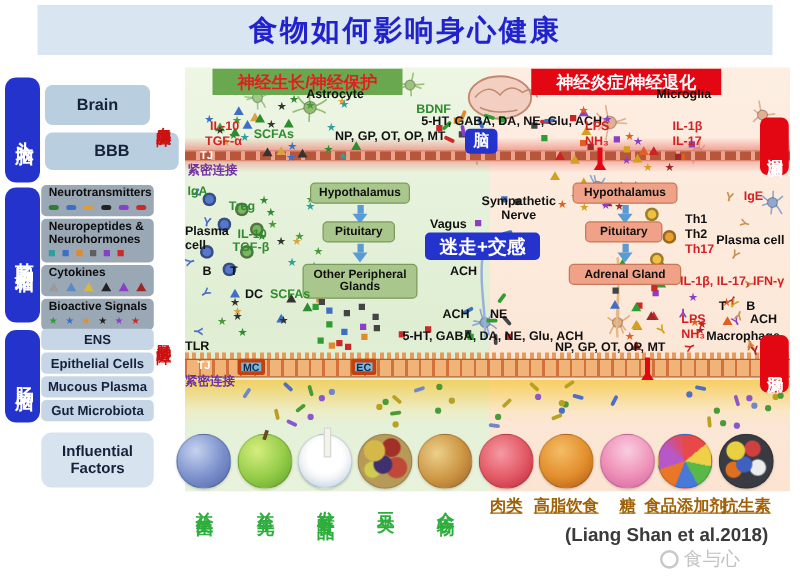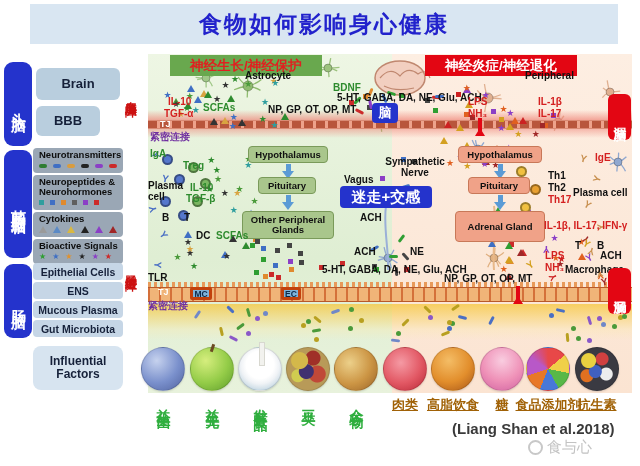--- a/index.html
+++ b/index.html
@@ -95,21 +95,21 @@
 </style>
 </head>
 <body>
 
 <div class="stage">
 
   <div class="title-bar">食物如何影响身心健康</div>
 
   <div class="vbox" style="left:4px;top:62px;width:28px;height:84px;">头脑</div>
   <div class="sbox" style="left:36px;top:68px;width:84px;height:32px;font-size:13px;">Brain</div>
-  <div class="sbox" style="left:36px;top:106px;width:64px;height:30px;font-size:13px;">BBB</div>
+  <div class="sbox" style="left:36px;top:106px;width:107px;height:30px;font-size:13px;">BBB</div>
   <div class="vlabel" style="left:122px;top:92px;height:82px;">血脑屏障</div>
 
   <div class="vbox" style="left:4px;top:150px;width:28px;height:108px;">菌肠脑轴</div>
   <div id="legend" style="position:absolute;left:33px;top:148px;width:90px;">
       <div class="legend-box">
         <div class="t">Neurotransmitters</div>
         <div class="legend-row">
           <span style="width: 8px; height: 4px; border-radius: 2px; background: rgb(47, 125, 50);"></span>
           <span style="width: 8px; height: 4px; border-radius: 2px; background: rgb(63, 111, 196);"></span>
           <span style="width: 8px; height: 4px; border-radius: 2px; background: rgb(217, 156, 63);"></span>
@@ -148,22 +148,22 @@
           <span style="font-size: 8px; line-height: 8px; color: rgb(224, 145, 46);">★</span>
           <span style="font-size: 8px; line-height: 8px; color: rgb(34, 34, 34);">★</span>
           <span style="font-size: 8px; line-height: 8px; color: rgb(139, 63, 198);">★</span>
           <span style="font-size: 8px; line-height: 8px; color: rgb(204, 42, 42);">★</span>
         </div>
       </div>
     </div>
 
   <div class="vbox" style="left:4px;top:264px;width:28px;height:74px;">肠脑</div>
   <div id="gut-items" style="position:absolute;left:33px;top:263px;width:90px;">
+      <div class="gut-box">ENS</div>
       <div class="gut-box">Epithelial Cells</div>
-      <div class="gut-box">ENS</div>
       <div class="gut-box">Mucous Plasma</div>
       <div class="gut-box">Gut Microbiota</div>
     </div>
   <div class="vlabel" style="left:122px;top:266px;height:78px;">肠道屏障</div>
 
   <div class="sbox" style="left:33px;top:346px;width:90px;height:44px;font-size:12px;border-radius:8px;background:#d7e4f0;white-space:pre-line;">Influential Factors</div>
 
   <div class="diagram">
     <div class="bg-left"></div>
     <div class="bg-right"></div>
@@ -521,21 +521,21 @@
         <span class="mol m-Y" style="left: 450px; top: 168px; color: rgb(200, 144, 80); transform: rotate(264deg);">Y</span>
         <span class="mol m-Y" style="left: 440px; top: 192px; color: rgb(200, 144, 80); transform: rotate(197deg);">Y</span>
         <span class="mol m-Y" style="left: 448px; top: 214px; color: rgb(200, 144, 80); transform: rotate(163deg);">Y</span>
       </div>
 
     <div class="hdr hdr-green">神经生长/神经保护</div>
     <div class="hdr hdr-red">神经炎症/神经退化</div>
 
     <span class="lbl" style="left:97px;top:16px;">Astrocyte</span>
     <span class="lbl green" style="left:185px;top:28px;">BDNF</span>
-    <span class="lbl" style="left:377px;top:16px;">Peripheral</span>
+    <span class="lbl" style="left:377px;top:16px;">Microglia</span>
     <span class="lbl red" style="left:20px;top:42px;">IL-10</span>
     <span class="lbl red" style="left:16px;top:54px;">TGF-α</span>
     <span class="lbl green" style="left:55px;top:48px;">SCFAs</span>
     <span class="lbl" style="left:189px;top:38px;">5-HT, GABA, DA, NE, Glu, ACH</span>
     <span class="lbl" style="left:120px;top:50px;">NP, GP, OT, OP, MT</span>
     <span class="lbl red" style="left:320px;top:42px;">LPS</span>
     <span class="lbl red" style="left:320px;top:54px;">NH₃</span>
     <span class="lbl red" style="left:390px;top:42px;">IL-1β</span>
     <span class="lbl red" style="left:390px;top:54px;">IL-17</span>
 
@@ -561,27 +561,27 @@
     <span class="lbl" style="left:36px;top:158px;">T</span>
     <span class="lbl" style="left:48px;top:176px;">DC</span>
     <span class="lbl green" style="left:68px;top:176px;">SCFAs</span>
     <span class="lbl" style="left:0px;top:218px;">TLR</span>
 
     <span class="lbl" style="left:196px;top:120px;">Vagus</span>
     <span class="lbl" style="left:232px;top:102px;width:70px;white-space:normal;text-align:center;">Sympathetic Nerve</span>
     <div class="bluebox" style="left:192px;top:132px;width:92px;height:22px;font-size:15px;">迷走+交感</div>
     <span class="lbl" style="left:212px;top:158px;">ACH</span>
     <span class="lbl" style="left:206px;top:192px;">ACH</span>
-    <span class="lbl" style="left:244px;top:192px;padding-left:18px;">NE</span>
+    <span class="lbl" style="left:244px;top:192px;">NE</span>
 
     <div class="hpa p" style="left:310px;top:92px;width:84px;height:17px;">Hypothalamus</div>
     <span class="arr" style="left:346px;top:110px;"></span>
     <div class="hpa p" style="left:320px;top:123px;width:62px;height:17px;">Pituitary</div>
     <span class="arr" style="left:346px;top:141px;"></span>
-    <div class="hpa p" style="left:307px;top:157px;width:90px;height:31px;">Adrenal Gland</div>
+    <div class="hpa p" style="left:307px;top:157px;width:90px;height:17px;">Adrenal Gland</div>
 
     <span class="lbl red" style="left:447px;top:98px;">IgE</span>
     <span class="lbl" style="left:400px;top:116px;">Th1</span>
     <span class="lbl" style="left:400px;top:128px;">Th2</span>
     <span class="lbl red" style="left:400px;top:140px;">Th17</span>
     <span class="lbl" style="left:425px;top:133px;">Plasma cell</span>
     <span class="lbl red" style="left:396px;top:166px;">IL-1β, IL-17, IFN-γ</span>
     <span class="lbl" style="left:427px;top:186px;">T</span>
     <span class="lbl" style="left:449px;top:186px;">B</span>
     <span class="lbl red" style="left:397px;top:196px;">LPS</span>

